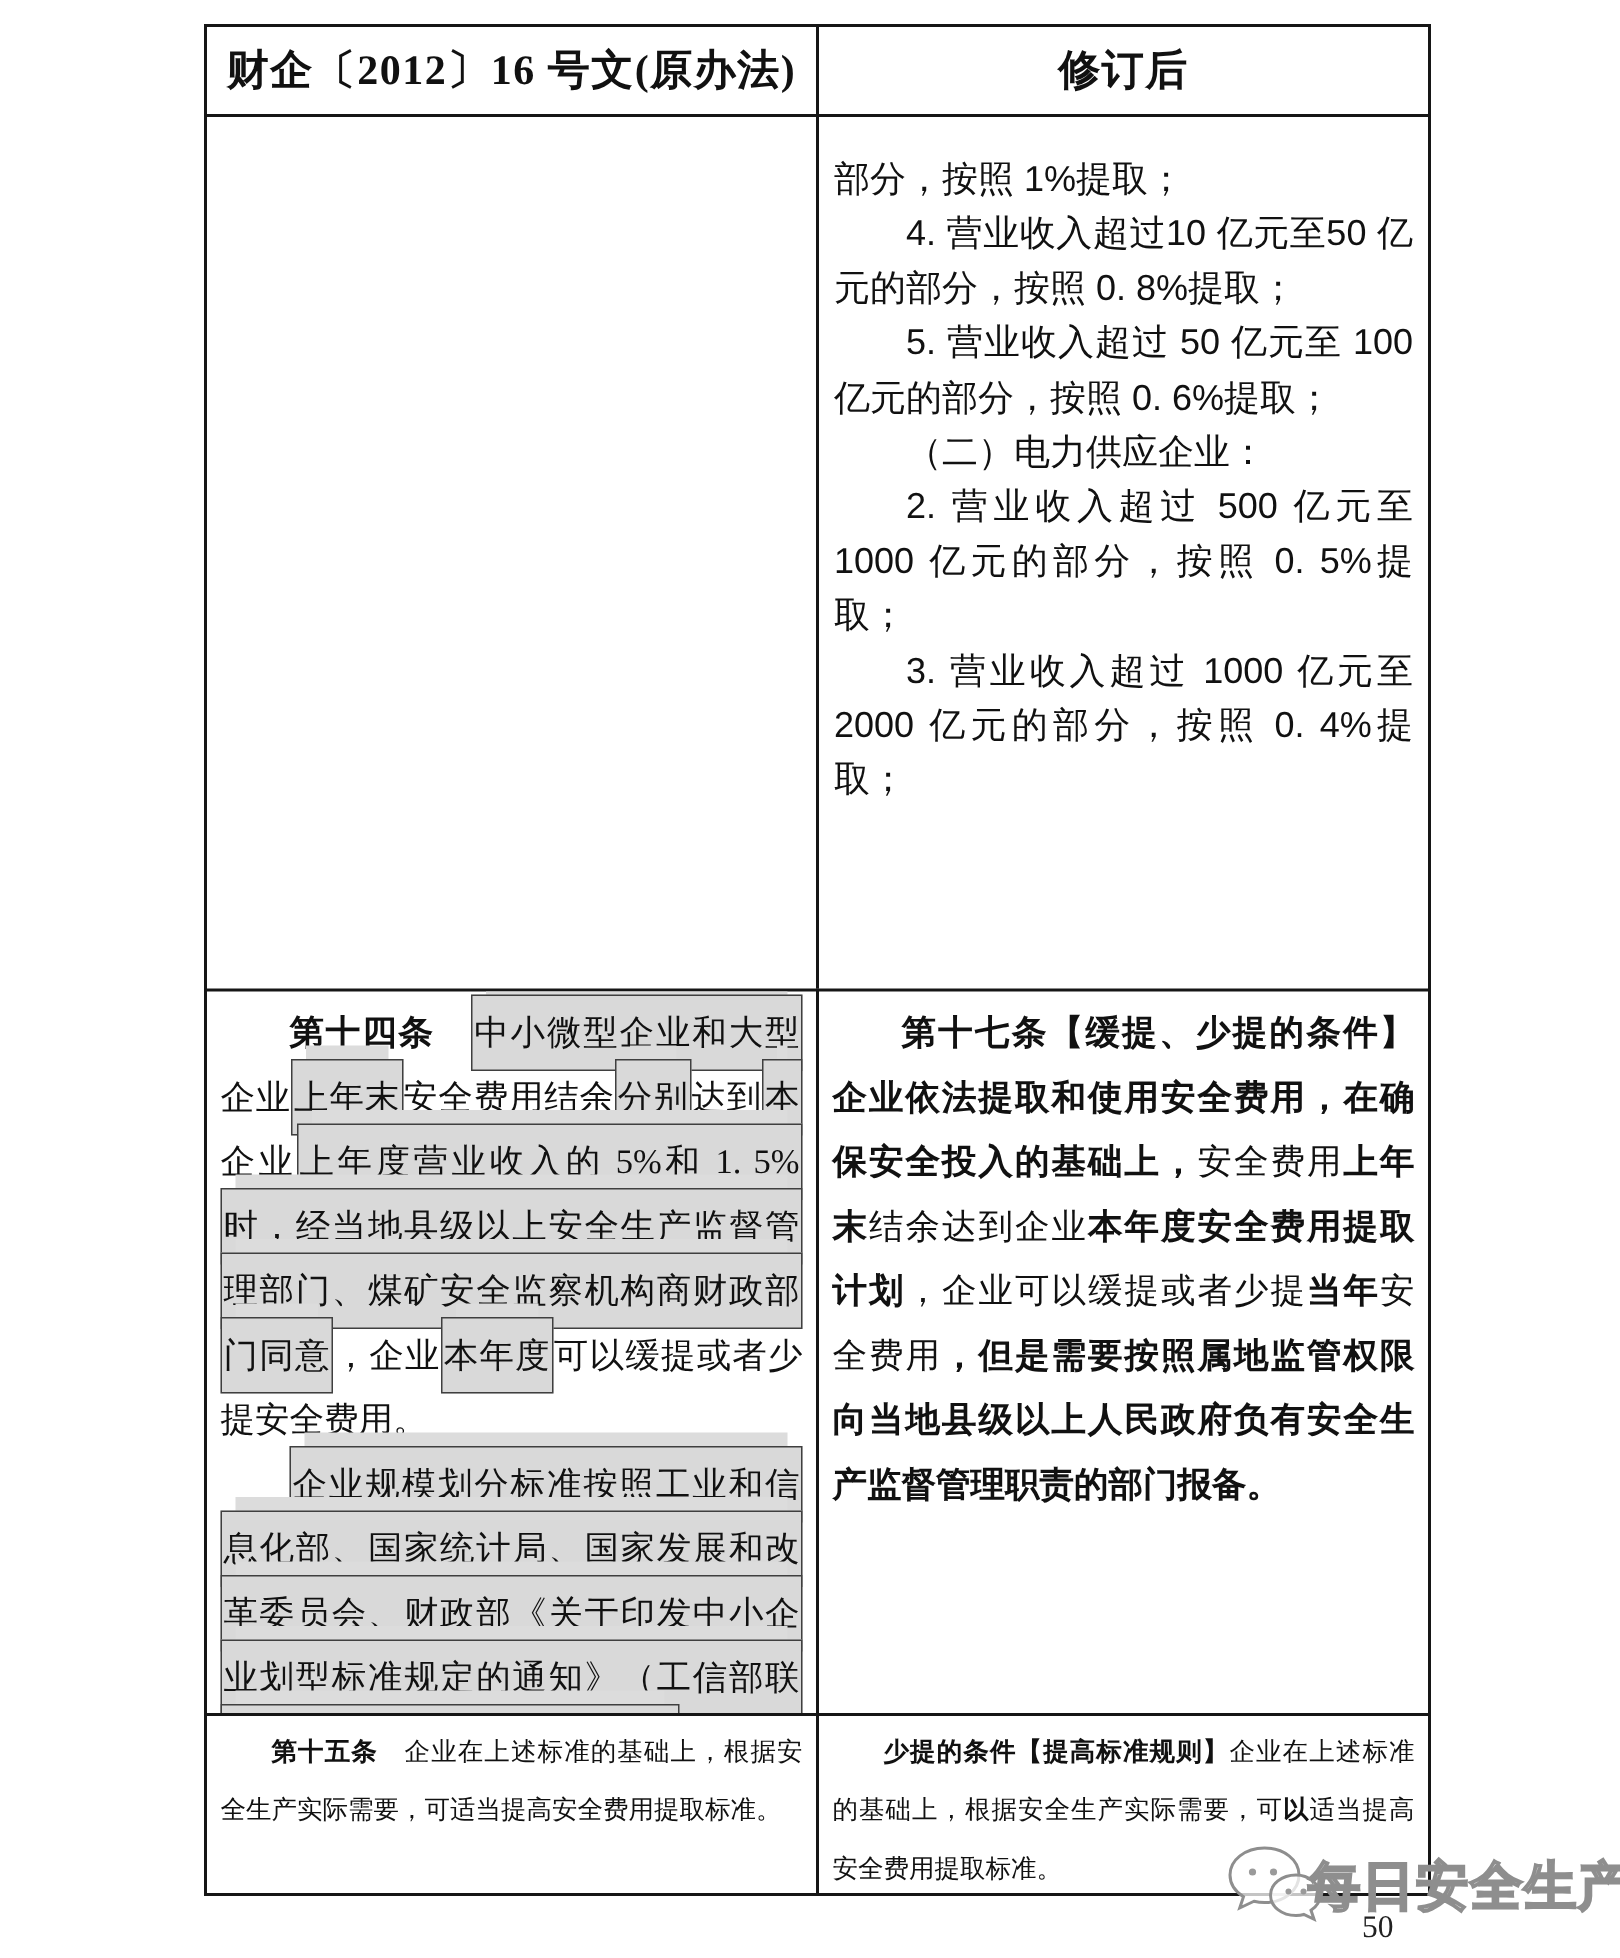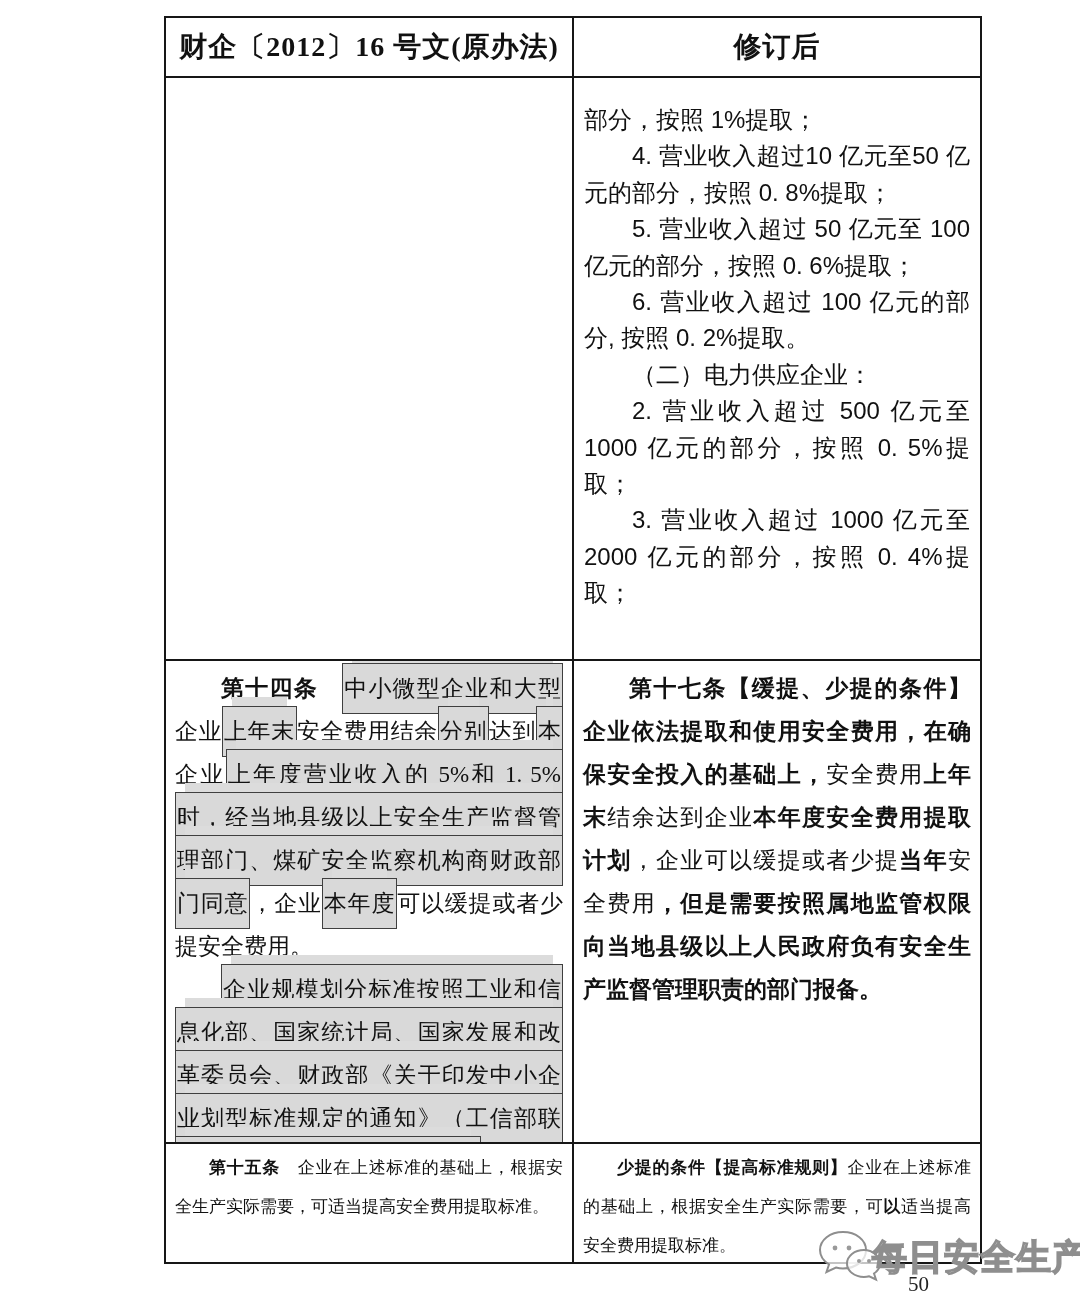--- a/index.html
+++ b/index.html
@@ -13,21 +13,20 @@
   .page{
     position:relative;width:1080px;height:1305px;background:#ffffff;overflow:hidden;
     font-family:"Liberation Serif","DejaVu Serif",serif;color:#111;
   }
   .tbl{
     position:absolute;left:136px;top:16px;
     display:grid;
     grid-template-columns:406px 408px;
     grid-template-rows:58px 583px 483px 120px;
     border:2px solid var(--line);
-    margin-left:28px;
   }
   .cell{border-left:2px solid var(--line);border-top:2px solid var(--line);overflow:hidden;}
   .cell.c1{border-left:none;}
   .cell.head{border-top:none;display:flex;align-items:center;justify-content:center;
     font-weight:bold;font-size:28px;letter-spacing:1px;}
   .serif{font-family:"Liberation Serif","DejaVu Serif",serif;}
   .sans{font-family:"Liberation Sans","DejaVu Sans",sans-serif;}
   .body{text-align:justify;}
   .r1r{font-size:24px;line-height:36.4px;padding:24px 10px 0 10px;}
   .r2{font-size:23px;line-height:43px;padding:6px 9px 0 9px;}
@@ -63,21 +62,20 @@
 
   <div class="tbl">
     <div class="cell head c1 serif">财企〔2012〕16 号文(原办法)</div>
     <div class="cell head c2 serif">修订后</div>
 
     <div class="cell body c1 serif r1"></div>
     <div class="cell body c2 sans r1r">
         <p class="para noindent"><span class="seg">部分，按照 1%提取；</span></p>
         <p class="para"><span class="seg">4. 营业收入超过10 亿元至50 亿元的部分，按照 0. 8%提取；</span></p>
         <p class="para"><span class="seg">5. 营业收入超过 50 亿元至 100 亿元的部分，按照 0. 6%提取；</span></p>
-        <p class="para"><span class="seg">6. 营业收入超过 100 亿元的部分, 按照 0. 2%提取。</span></p>
         <p class="para"><span class="seg">（二）电力供应企业：</span></p>
         <p class="para"><span class="seg">2. 营业收入超过 500 亿元至 1000 亿元的部分，按照 0. 5%提取；</span></p>
         <p class="para"><span class="seg">3. 营业收入超过 1000 亿元至 2000 亿元的部分，按照 0. 4%提取；</span></p>
       </div>
 
     <div class="cell body c1 serif r2">
         <p class="para"><span class="seg bold">第十四条　</span><span class="seg hl">中小微型企业和大型</span><span class="seg">企业</span><span class="seg hl">上年末</span><span class="seg">安全费用结余</span><span class="seg hl">分别</span><span class="seg">达到</span><span class="seg hl">本</span><span class="seg">企业</span><span class="seg hl">上年度营业收入的 5%和 1. 5%时，经当地县级以上安全生产监督管理部门、煤矿安全监察机构商财政部门同意</span><span class="seg">，企业</span><span class="seg hl">本年度</span><span class="seg">可以缓提或者少提安全费用。</span></p>
         <p class="para"><span class="seg hl">企业规模划分标准按照工业和信息化部、国家统计局、国家发展和改革委员会、财政部《关于印发中小企业划型标准规定的通知》（工信部联企业[2011]300号）规定执行。</span></p>
       </div>
     <div class="cell body c2 sans r2">

